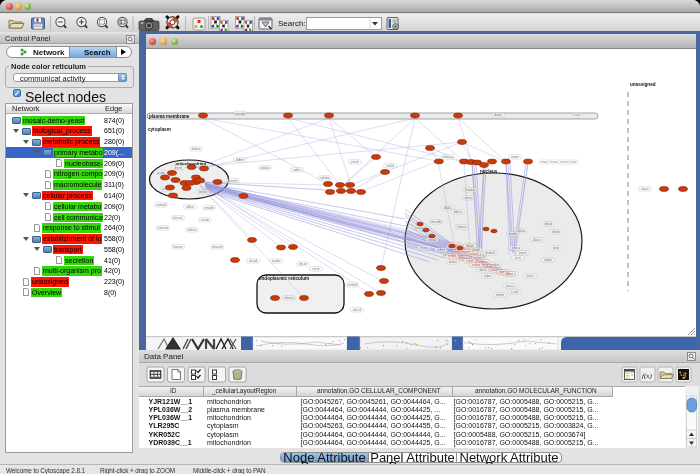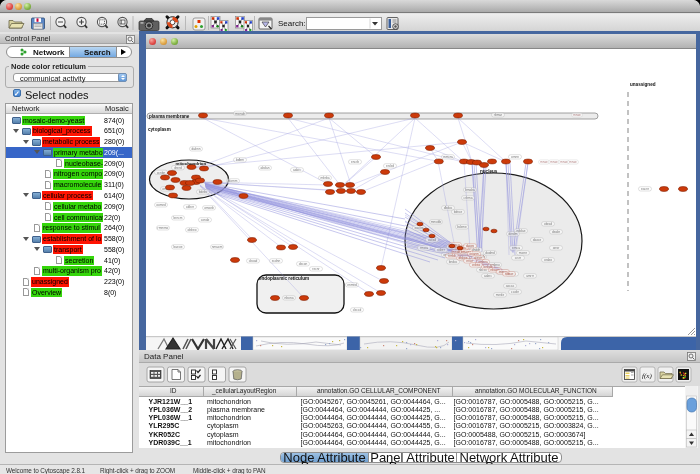--- a/index.html
+++ b/index.html
@@ -17,21 +17,21 @@
 #tab-mosaic{left:62px;top:0;width:48px;height:10px;background:linear-gradient(#b8d6f2,#74a9e2);border-left:1px solid #8f8f8f;border-right:1px solid #8f8f8f;}
 .tabtxt{font-size:8px;font-weight:bold;color:#111;top:1px;}
 #grpbox{left:5px;top:21px;width:129px;height:22px;border:1px solid #adadad;border-radius:3px;}
 #grplbl{left:9px;top:16.5px;font-size:7.5px;font-weight:bold;color:#222;background:#e3e3e3;padding:0 2px;}
 #combo{left:13px;top:28px;width:114px;height:9px;background:#fff;border:1px solid #9a9a9a;border-radius:3px;}
 #combo span{position:absolute;left:6px;top:0px;font-size:7.5px;color:#111;}
 #combo .step{position:absolute;right:-1px;top:-1px;width:9px;height:9px;background:linear-gradient(#9ec6f0,#5f97d8);border-radius:2px;border:1px solid #6f8fb5;}
 #combo .step:before{content:'';position:absolute;left:2px;top:1.2px;border-left:2.2px solid transparent;border-right:2.2px solid transparent;border-bottom:2.6px solid #fff;}
 #combo .step:after{content:'';position:absolute;left:2px;bottom:1.2px;border-left:2.2px solid transparent;border-right:2.2px solid transparent;border-top:2.6px solid #fff;}
 #chk{left:13px;top:44px;width:8px;height:8px;background:linear-gradient(#7db2e8,#3f7fd0);border:1px solid #3c6ea8;border-radius:2px;color:#fff;font-size:7px;line-height:8px;text-align:center;font-weight:bold;}
-#chklbl{left:25px;top:44px;font-size:11px;color:#111;}
+#chklbl{left:25px;top:44px;font-size:14px;color:#111;}
 #treebox{left:5px;top:58px;width:128px;height:350px;background:#fff;border:1px solid #9c9c9c;}
 #treehead{left:0;top:0;width:126px;height:10px;background:linear-gradient(#fafafa,#d9d9d9);border-bottom:1px solid #b0b0b0;}
 #treehead span{position:absolute;top:0px;font-size:7.5px;color:#222;}
 .trow{left:0;width:126px;height:10.78px;font-size:7px;}
 .tlab{position:absolute;top:0.5px;height:9.5px;line-height:9.5px;color:#000;padding:0 1px;white-space:nowrap;overflow:hidden;}
 .tval{position:absolute;left:98px;top:0.5px;height:10px;line-height:10px;color:#000;}
 .tri{position:absolute;top:3px;width:0;height:0;border-left:3px solid transparent;border-right:3px solid transparent;border-top:4px solid #555;}
 .fold{position:absolute;top:2px;width:9px;height:7px;background:linear-gradient(#85aed4,#5580ac);border:1px solid #3f618c;border-radius:1px;}
 .page{position:absolute;top:1px;width:6px;height:8px;background:#fff;border:1px solid #999;}
 .page:after{content:'';position:absolute;right:-1px;top:-1px;border-style:solid;border-width:0 2.5px 2.5px 0;border-color:transparent #e3e3e3 #bbb transparent;}
@@ -206,21 +206,21 @@
     <div id="grplbl" class="abs">Node color reticulum</div>
     <div id="combo" class="abs">
         <span>communicat activity</span>
         <div class="step"></div>
       </div>
     <div id="chk" class="abs">✓</div>
     <div id="chklbl" class="abs">Select nodes</div>
     <div id="treebox" class="abs">
       <div id="treehead" class="abs">
           <span style="left:6px;">Network</span>
-          <span style="left:99px;">Mosaic</span>
+          <span style="left:99px;">Edge</span>
         </div>
       <div id="tree" class="abs" style="left:0;top:11px;width:126px;height:335px;">
           <div class="trow abs" style="top:0.00px;">
             <div class="fold" style="left:6px;"></div>
             <div class="tlab" style="left:16px;background:#35d60b;max-width:81px;">mosaic-demo-yeast</div>
             <div class="tval" style="color:#000;">874(0)</div>
           </div>
           <div class="trow abs" style="top:10.78px;">
             <div class="tri" style="left:7px;"></div>
             <div class="fold" style="left:16px;"></div>

